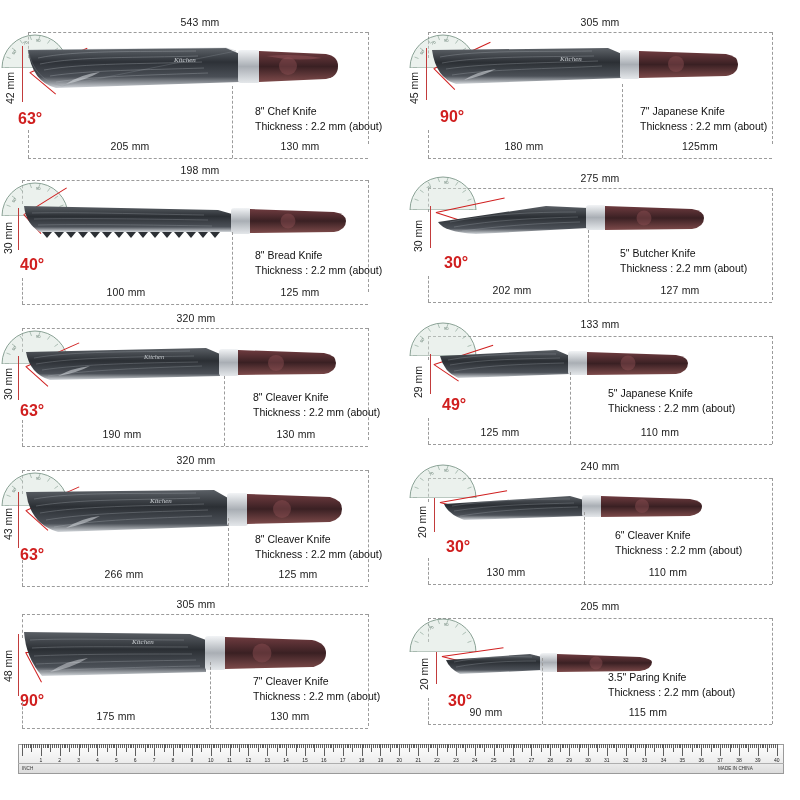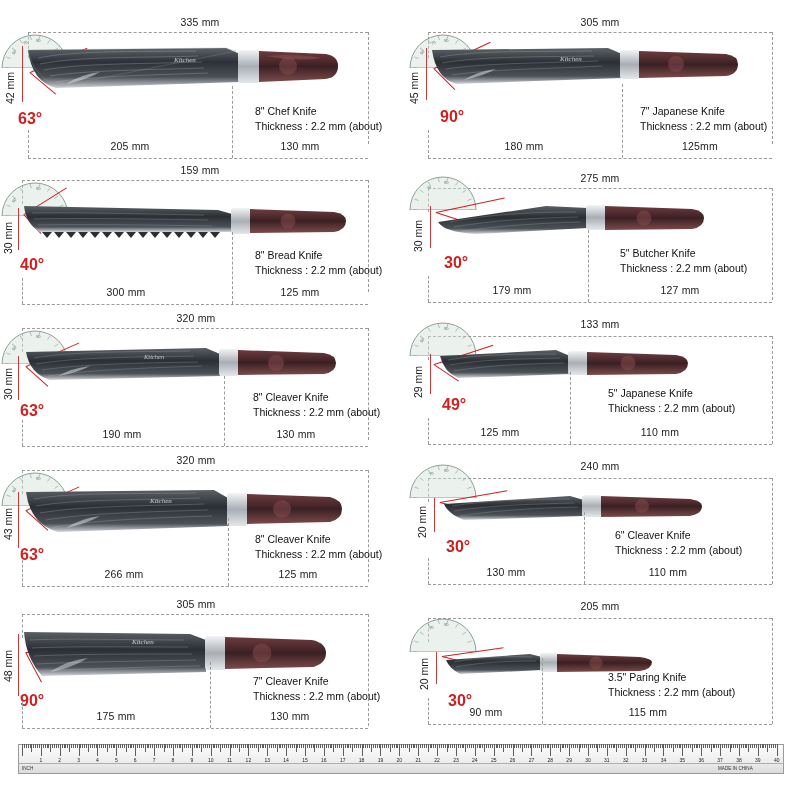--- a/index.html
+++ b/index.html
@@ -70,21 +70,21 @@
 </head>
 <body>
 
 <div id="sheet">
 
   <div class="knife-cell">
 
     <div class="dim-h" style="left:28px;top:32px;width:340px;"></div>
     <div class="vline" style="left:28px;top:32px;height:26px;"></div>
     <div class="vline" style="left:368px;top:32px;height:112px;"></div>
-    <div class="len-label center" style="left:200px;top:16px;">335 mm</div>
+    <div class="len-label center" style="left:200px;top:16px;">543 mm</div>
 
     <div class="prot" style="left:0px;top:30px;">
       <svg width="70" height="40" viewBox="0 0 70 40">
         <path d="M2,38 A33,33 0 0 1 68,38 Z" fill="rgba(210,225,215,0.45)" stroke="#6f8c7c" stroke-width="0.8"></path>
         <g stroke="#6f8c7c" stroke-width="0.5">
           <line x1="5" y1="38" x2="9" y2="38"></line>
           <line x1="6.5" y1="27" x2="10.5" y2="28.5"></line>
           <line x1="12" y1="18" x2="15.5" y2="20.5"></line>
           <line x1="20" y1="10" x2="22.5" y2="13.5"></line>
           <line x1="30" y1="6" x2="31.5" y2="10"></line>
@@ -236,21 +236,21 @@
     <div class="name-block" style="left:640px;top:104px;">
       <span class="t1">7" Japanese Knife</span>
       <span class="t2">Thickness : 2.2 mm (about)</span>
     </div>
   </div>
 
   <div class="knife-cell">
     <div class="dim-h" style="left:22px;top:180px;width:346px;"></div>
     <div class="vline" style="left:22px;top:180px;height:24px;"></div>
     <div class="vline" style="left:368px;top:180px;height:112px;"></div>
-    <div class="len-label center" style="left:200px;top:164px;">159 mm</div>
+    <div class="len-label center" style="left:200px;top:164px;">198 mm</div>
 
     <div class="prot" style="left:0px;top:178px;">
       <svg width="70" height="40" viewBox="0 0 70 40">
         <path d="M2,38 A33,33 0 0 1 68,38 Z" fill="rgba(210,225,215,0.45)" stroke="#6f8c7c" stroke-width="0.8"></path>
         <g stroke="#6f8c7c" stroke-width="0.5">
           <line x1="5" y1="38" x2="9" y2="38"></line>
             <line x1="6.5" y1="27" x2="10.5" y2="28.5"></line>
           <line x1="12" y1="18" x2="15.5" y2="20.5"></line>
             <line x1="20" y1="10" x2="22.5" y2="13.5"></line>
           <line x1="30" y1="6" x2="31.5" y2="10"></line>
@@ -318,21 +318,21 @@
         </g>
         <rect x="209" y="6" width="20" height="26" rx="3" fill="url(#bo3)"></rect>
         <path d="M228,7 L312,10 Q324,12 324,19 Q324,28 312,30 L228,31 Z" fill="url(#hd3)"></path>
         <circle cx="266" cy="19" r="7.5" fill="#8d4f55" opacity="0.45"></circle>
       </svg>
     </div>
 
     <div class="vline" style="left:22px;top:278px;height:26px;"></div>
     <div class="vline" style="left:232px;top:232px;height:72px;"></div>
     <div class="dim-h" style="left:22px;top:304px;width:346px;"></div>
-    <div class="len-label center" style="left:126px;top:286px;">300 mm</div>
+    <div class="len-label center" style="left:126px;top:286px;">100 mm</div>
     <div class="len-label center" style="left:300px;top:286px;">125 mm</div>
 
     <div class="name-block" style="left:255px;top:248px;">
       <span class="t1">8" Bread Knife</span>
       <span class="t2">Thickness : 2.2 mm (about)</span>
     </div>
   </div>
 
   <div class="knife-cell">
     <div class="dim-h" style="left:428px;top:188px;width:344px;"></div>
@@ -395,21 +395,21 @@
         </g>
         <rect x="150" y="5" width="20" height="25" rx="3" fill="url(#bo4)"></rect>
         <path d="M169,6 L256,9 Q268,11 268,18 Q268,27 256,29 L169,30 Z" fill="url(#hd4)"></path>
         <circle cx="208" cy="18" r="7.5" fill="#8d4f55" opacity="0.45"></circle>
       </svg>
     </div>
 
     <div class="vline" style="left:428px;top:276px;height:26px;"></div>
     <div class="vline" style="left:588px;top:230px;height:72px;"></div>
     <div class="dim-h" style="left:428px;top:302px;width:344px;"></div>
-    <div class="len-label center" style="left:512px;top:284px;">179 mm</div>
+    <div class="len-label center" style="left:512px;top:284px;">202 mm</div>
     <div class="len-label center" style="left:680px;top:284px;">127 mm</div>
 
     <div class="name-block" style="left:620px;top:246px;">
       <span class="t1">5" Butcher Knife</span>
       <span class="t2">Thickness : 2.2 mm (about)</span>
     </div>
   </div>
 
   <div class="knife-cell">
     <div class="dim-h" style="left:22px;top:328px;width:346px;"></div>

